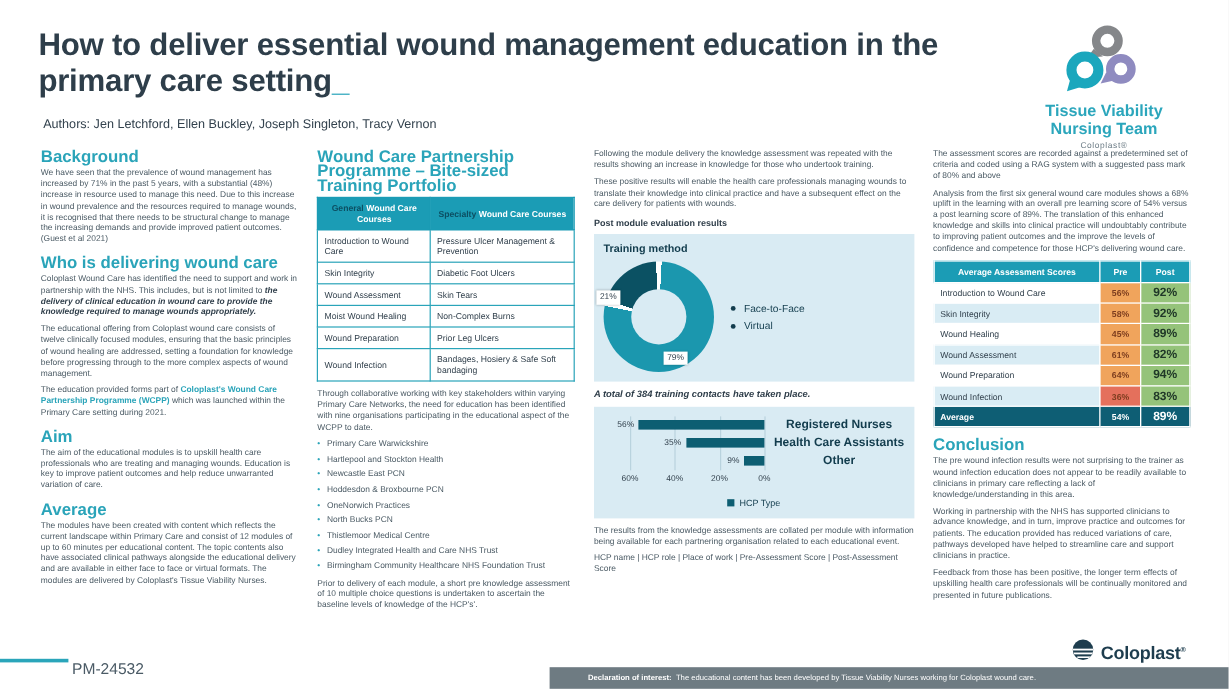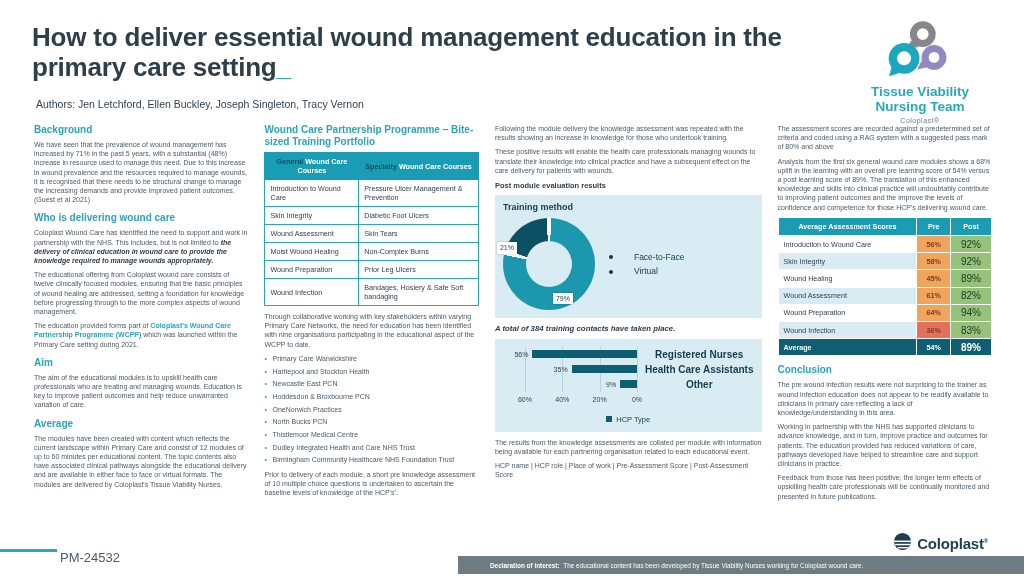--- a/index.html
+++ b/index.html
@@ -10,21 +10,21 @@
   .title{position:absolute;left:32px;top:22px;width:815px;font-size:26px;line-height:30px;font-weight:600;color:#2e3e4a;letter-spacing:-0.2px;}
   .title .underscore{color:#2aa5ba;font-weight:700;}
   .authors{position:absolute;left:36px;top:98px;font-size:10.5px;color:#33424e;}
   .team-logo{position:absolute;right:26px;top:20px;width:156px;text-align:center;}
   .team-logo .team-name{font-size:13.5px;line-height:15px;font-weight:700;color:#2ba6bc;margin-top:2px;}
   .team-logo .brand-small{font-size:7px;color:#6a7a84;margin-top:3px;letter-spacing:0.5px;}
 
   
   .columns{position:absolute;left:34px;top:124px;width:958px;display:grid;grid-template-columns:repeat(4,1fr);gap:16px;}
   .col{font-size:7px;line-height:9.2px;color:#4a5a64;}
-  .col h3{font-size:10px;line-height:12px;color:#2aa4b9;margin:8px 0 4px 0;}
+  .col h3{font-size:14px;line-height:12px;color:#2aa4b9;margin:8px 0 4px 0;}
   .col h3:first-child{margin-top:0;}
   .col p{margin:0 0 5px 0;}
   .b-dark{font-weight:700;color:#2e3d49;font-style:italic;}
   .teal-bold{font-weight:700;color:#2aa4b9;}
   .subhead{font-weight:700;color:#2e3d49;font-size:7.5px;margin:6px 0 5px 0;}
 
   
   .wcpp-table{width:100%;border-collapse:collapse;margin:2px 0 6px 0;}
   .wcpp-table th{background:#1b9cb5;color:#ffffff;font-size:7.2px;line-height:9px;font-weight:700;padding:4px 4px;text-align:center;border:1px solid #1b9cb5;}
   .wcpp-table th .hl{color:#0c4f63;}
@@ -37,21 +37,21 @@
   .chart-box{background:#d9ebf3;padding:8px 8px;margin:2px 0 6px 0;}
   .chart-title{font-size:9px;font-weight:700;color:#123c4d;margin-bottom:6px;}
 
   
   .donut-wrap{display:flex;align-items:center;gap:14px;}
   .donut{position:relative;width:92px;height:92px;border-radius:50%;flex:0 0 auto;}
   .donut .hole{position:absolute;left:23px;top:23px;width:46px;height:46px;border-radius:50%;background:#d9ebf3;}
   .donut .dlabel{position:absolute;background:#ffffff;padding:1px 3px;font-size:7px;color:#33424e;box-shadow:0 0 2px rgba(0,0,0,.25);}
   .donut .dlabel.primary{bottom:6px;left:50px;}
   .donut .dlabel.secondary{top:24px;left:-6px;}
-  .legend-item{font-size:8.5px;color:#123c4d;margin:5px 0;display:flex;align-items:center;gap:21px;}
+  .legend-item{font-size:8.5px;color:#123c4d;margin:5px 0;display:flex;align-items:center;gap:7px;}
   .legend-dot{width:4px;height:4px;border-radius:50%;background:#123c4d;display:inline-block;}
 
   
   .bar-main{display:flex;margin-left:22px;}
   .bar-plot{position:relative;width:112px;}
   .bar-row{position:relative;height:15px;}
   .bar-fill{position:absolute;right:0;top:3.5px;height:8px;}
   .bar-val{position:absolute;top:3px;font-size:7px;color:#33424e;white-space:nowrap;}
   .gridline{position:absolute;top:0;bottom:0;width:1px;background:#b9d3de;}
   .bar-cats{display:flex;flex-direction:column;margin-left:8px;}
@@ -62,21 +62,21 @@
   .legend-square{width:6px;height:6px;background:#0d5e72;display:inline-block;}
 
   
   .assess-table{width:100%;border-collapse:collapse;margin:2px 0 4px 0;}
   .assess-table th{background:#1b9cb5;color:#fff;font-size:7.2px;font-weight:700;padding:4px 3px;border:1.5px solid #ffffff;}
   .assess-table th.name{text-align:center;}
   .assess-table td{border:1.5px solid #ffffff;padding:3.5px 5px;font-size:7.2px;color:#33424e;}
   .assess-table td.name{background:#ffffff;}
   .assess-table tr.alt td.name{background:#d9ecf4;}
   .assess-table td.pre{text-align:center;color:#7b3c1e;font-weight:700;}
-  .assess-table td.post{text-align:center;color:#203828;font-weight:400;font-size:10px;}
+  .assess-table td.post{text-align:center;color:#203828;font-weight:700;font-size:10px;}
   .assess-table tr.avg td{background:#0e5e74;color:#ffffff;font-weight:700;}
   .assess-table tr.avg td.post{font-size:10px;color:#ffffff;}
   .assess-table tr.avg td.pre{color:#ffffff;}
 
   
   .pm-line{position:absolute;left:0;top:549px;width:57px;height:3px;background:#2aa5ba;}
   .pm-code{position:absolute;left:60px;top:550px;font-size:13px;color:#4b5b66;}
   .coloplast-logo{position:absolute;right:36px;top:532px;display:flex;align-items:center;gap:5px;}
   .coloplast-logo .wordmark{font-size:15px;font-weight:700;color:#1e3d4e;letter-spacing:-0.2px;}
   .coloplast-logo sup{font-size:6px;}

